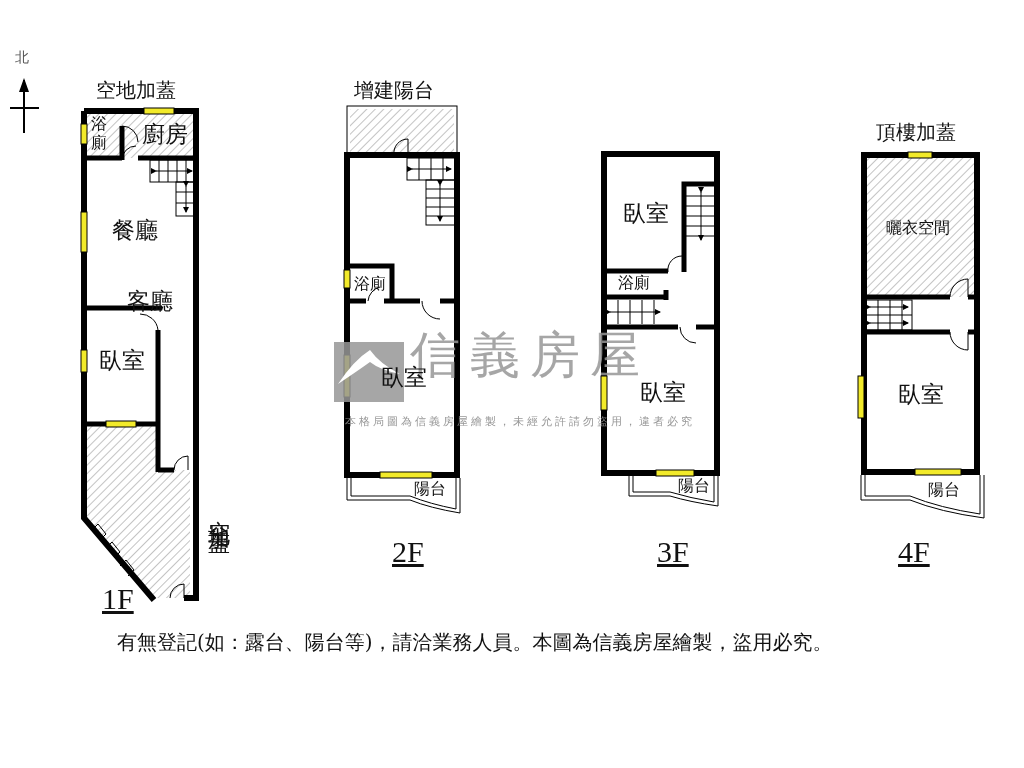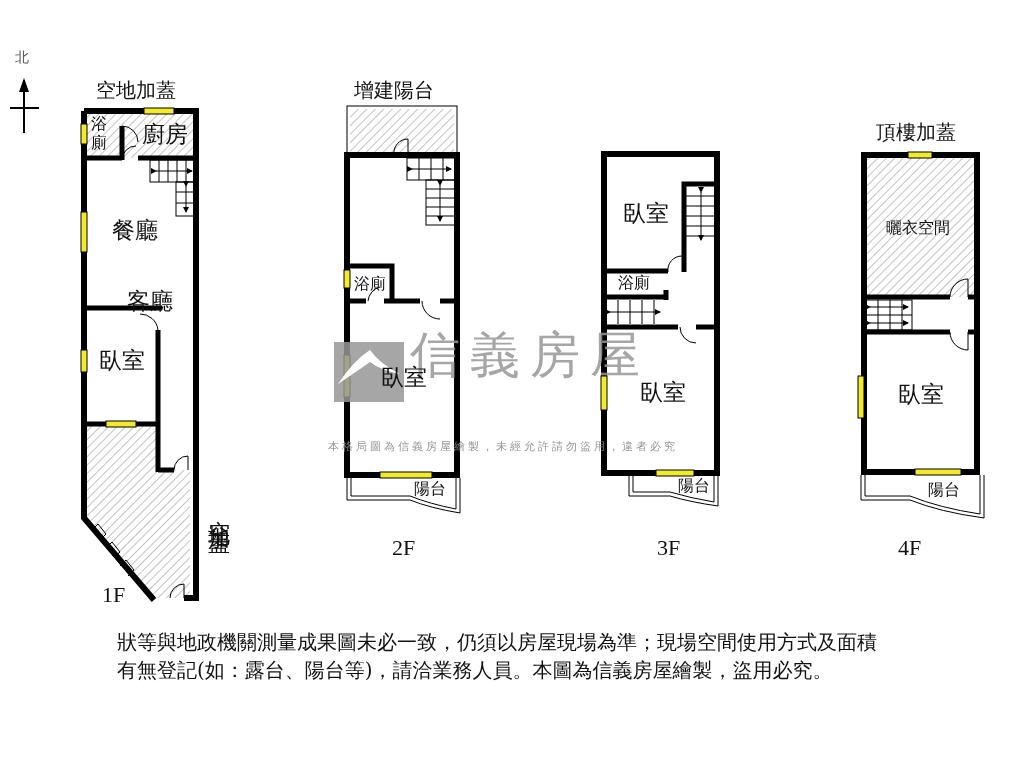--- a/index.html
+++ b/index.html
@@ -3,27 +3,27 @@
 <meta charset="utf-8">
 <style>
   html, body { margin: 0; padding: 0; background: #ffffff; }
   body { width: 1024px; height: 768px; position: relative; overflow: hidden;
          font-family: "DejaVu Serif", "Liberation Serif", serif; color: #111; }
   #canvas { position: absolute; left: 0; top: 0; width: 1024px; height: 768px; }
   .lbl { position: absolute; white-space: nowrap; font-family: "DejaVu Serif", "Liberation Serif", serif; color: #111; line-height: 1; }
   .title { font-size: 20px; }
   .room { font-size: 23px; }
   .room-sm { font-size: 16px; }
-  .floor { font-size: 22px; font-family: "Liberation Serif", "DejaVu Serif", serif; }
+  .floor { font-size: 30px; font-family: "Liberation Serif", "DejaVu Serif", serif; text-decoration: underline; }
   .vert { writing-mode: vertical-rl; letter-spacing: 4px; font-size: 22px; }
   .north { font-size: 14px; color: #555; }
   .wm-big { position: absolute; left: 410px; top: 330px; font-size: 50px; color: rgba(150,150,150,0.85);
             font-family: "DejaVu Sans", "Liberation Sans", sans-serif; letter-spacing: 10px; line-height: 1; }
-  .wm-small { position: absolute; left: 328px; top: 414px; font-size: 11px; color: rgba(140,140,140,0.9);
-              font-family: "DejaVu Sans", "Liberation Sans", sans-serif; letter-spacing: 3px; margin-top: 25px; }
+  .wm-small { position: absolute; left: 345px; top: 414px; font-size: 11px; color: rgba(140,140,140,0.9);
+              font-family: "DejaVu Sans", "Liberation Sans", sans-serif; letter-spacing: 3px; }
   .disclaimer { position: absolute; left: 117px; top: 628px; width: 900px; font-size: 20px; line-height: 28px;
                 font-family: "DejaVu Serif", "Liberation Serif", serif; color: #111; }
   .disclaimer span { display: block; white-space: nowrap; }
 </style>
 </head>
 <body>
 
 <svg id="canvas" width="1024" height="768" viewBox="0 0 1024 768">
   <defs>
     <pattern id="hatch" patternUnits="userSpaceOnUse" width="6" height="6" patternTransform="rotate(45)">
@@ -226,15 +226,14 @@
 <div class="lbl room-sm" style="left:678px;top:478px;">陽台</div>
 <div class="lbl floor" style="left:657px;top:537px;">3F</div>
 
 <div class="lbl title" style="left:876px;top:122px;">頂樓加蓋</div>
 <div class="lbl room-sm" style="left:886px;top:220px;">曬衣空間</div>
 <div class="lbl room" style="left:898px;top:383px;">臥室</div>
 <div class="lbl room-sm" style="left:928px;top:482px;">陽台</div>
 <div class="lbl floor" style="left:898px;top:537px;">4F</div>
 
 <div class="disclaimer">
-  <span>狀等與地政機關測量成果圖未必一致，仍須以房屋現場為準；現場空間使用方式及面積</span>
   <span>有無登記(如：露台、陽台等)，請洽業務人員。本圖為信義房屋繪製，盜用必究。</span>
 </div>
 
 </body></html>

